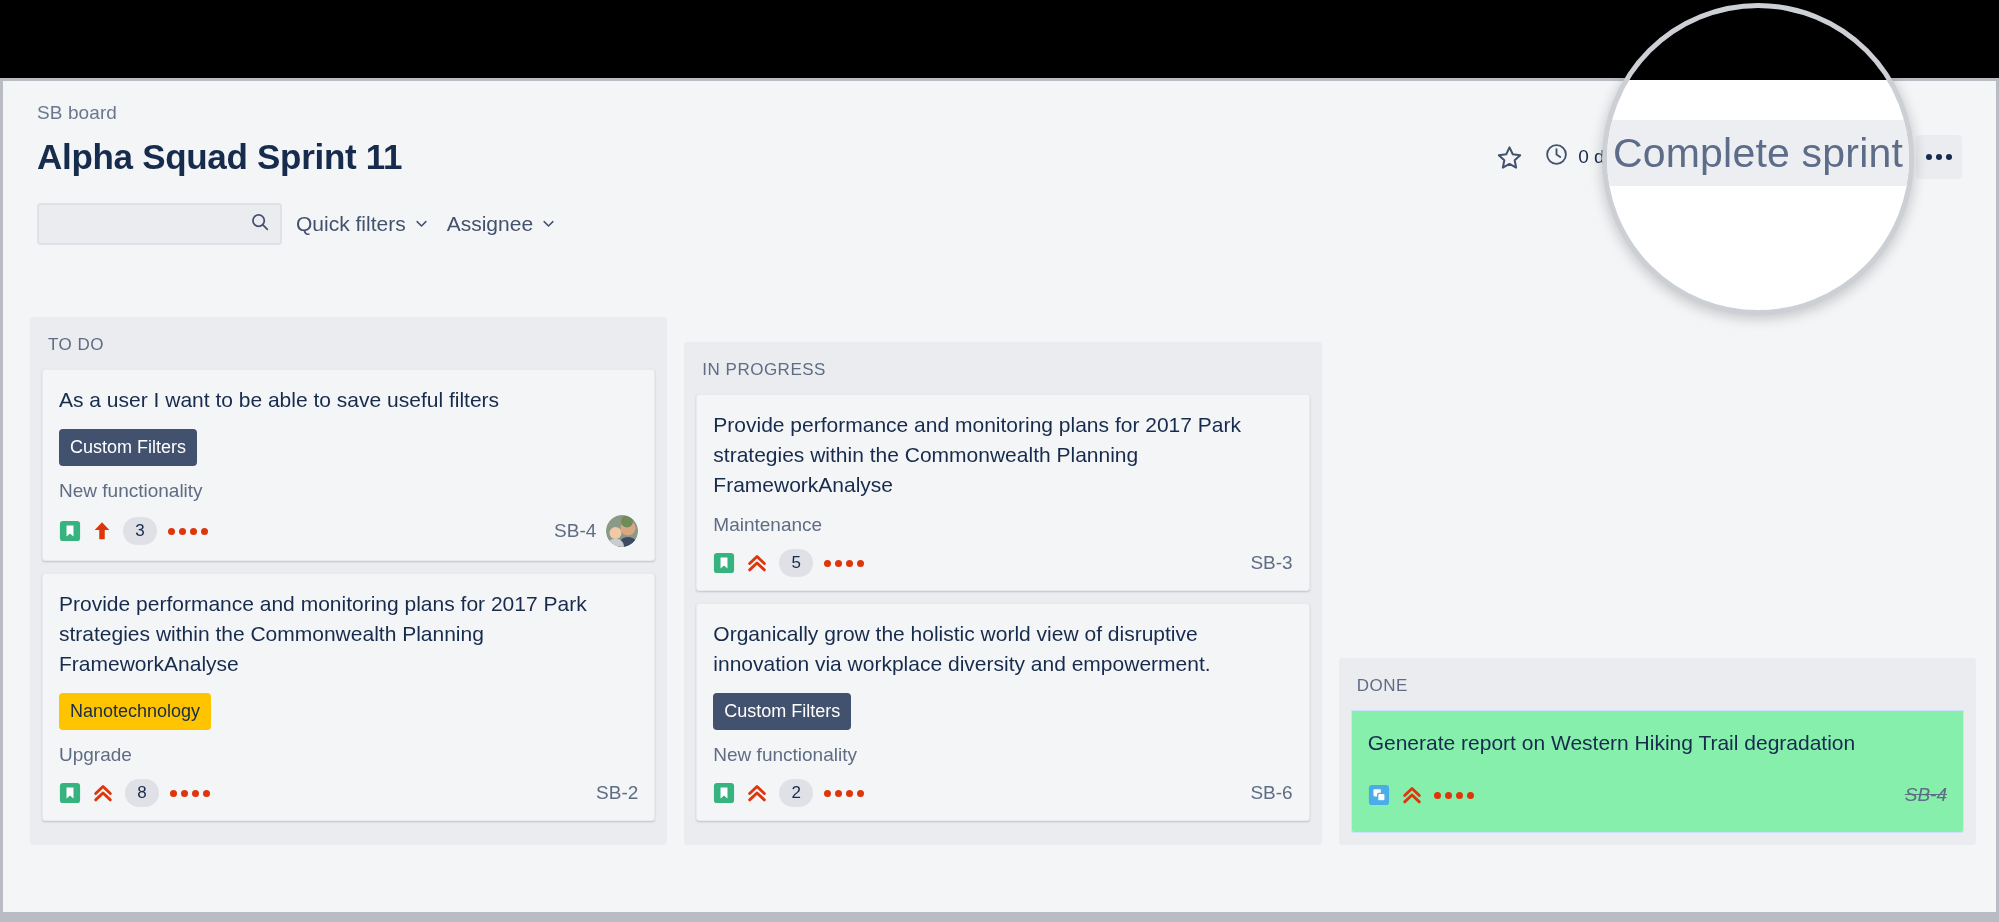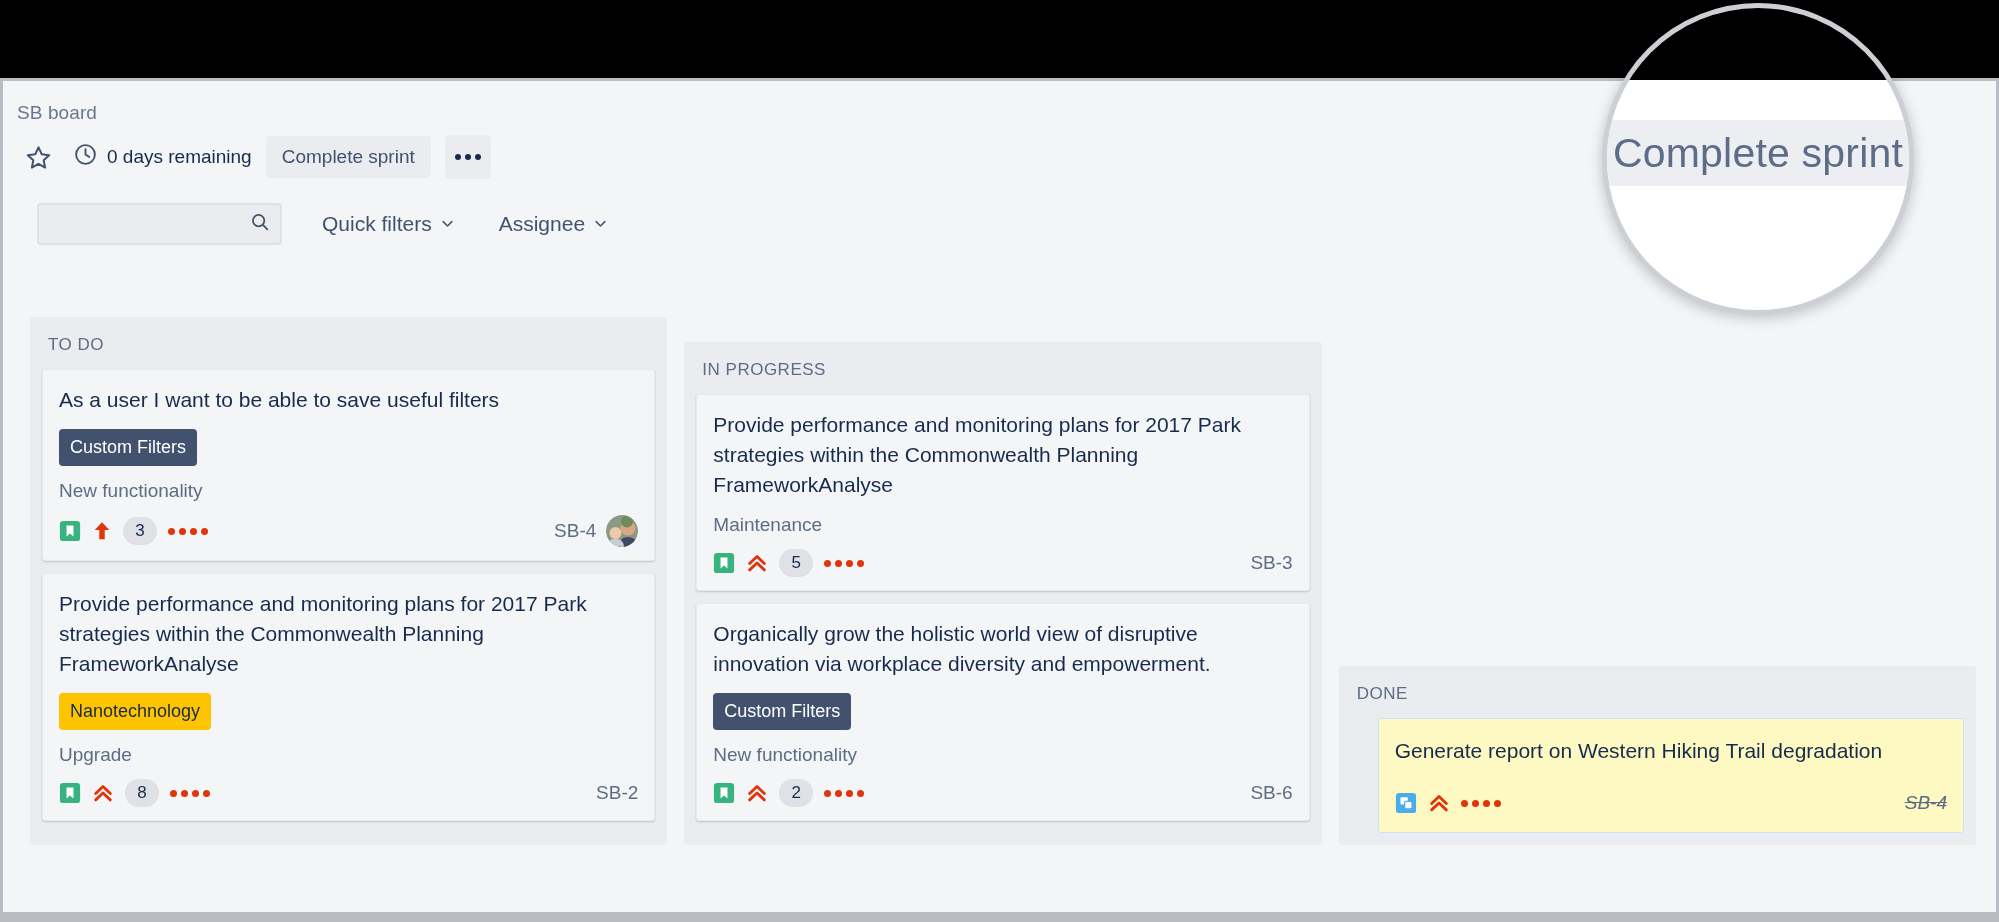--- a/index.html
+++ b/index.html
@@ -26,21 +26,21 @@
     padding: 3px 3px 10px 3px;
   }
   #viewport {
     position: relative;
     width: 100%; height: 100%;
     background: #f4f5f7;
     overflow: hidden;
   }
 
   
-  .board-header { padding: 20px 34px 0 14px; position: relative; }
+  .board-header { padding: 20px 34px 0 34px; position: relative; }
   .breadcrumb {
     font-size: 19px; color: #6b778c; letter-spacing: .1px;
     line-height: 24px;
   }
   .title-row {
     display: flex; align-items: center; justify-content: space-between;
     margin-top: 10px;
   }
   .board-title {
     font-size: 35px; font-weight: bold; color: #172b4d;
@@ -68,21 +68,21 @@
   .more-btn {
     background: #ebecf0; border: none; border-radius: 4px;
     width: 46px; height: 44px;
     display: flex; align-items: center; justify-content: center;
     cursor: pointer; gap: 4px;
   }
   .dot3 { width: 6px; height: 6px; border-radius: 50%; background: #172b4d; }
 
   
   .filter-bar {
-    display: flex; align-items: center; gap: 36px;
+    display: flex; align-items: center; gap: 10px;
     padding: 24px 34px 0 34px;
   }
   .search-wrap {
     position: relative; width: 245px; height: 42px;
   }
   .search-input {
     width: 100%; height: 100%;
     background: #ebecf0;
     border: 2px solid #dfe1e6; border-radius: 4px;
     padding: 0 38px 0 12px;
@@ -178,27 +178,26 @@
   
   .group-header {
     background: #dfe1e6;
     border-radius: 3px 3px 0 0;
     padding: 11px 14px 10px 14px;
     font-size: 18px; color: #172b4d;
     white-space: nowrap; overflow: hidden; text-overflow: ellipsis;
   }
   .group-header .gkey { color: #5e6c84; margin-right: 7px; }
   .card-selected {
-    background: #fef9c3;
+    background: #86efac;
     border: 1px solid #cfe1fd;
     box-shadow: none;
     border-radius: 0 0 3px 3px;
     margin-bottom: 0;
-    padding: 17px 16px 18px 16px;
-    margin-left: 27px;
+    padding: 17px 16px 26px 16px;
   }
   .card-selected .card-title { margin-bottom: 0; }
   .card-selected .card-footer { margin-top: 26px; font-style: italic; }
   .key-struck { text-decoration: line-through; }
 
   
   #magnifier {
     position: absolute;
     left: 1602px; top: 3px;
     width: 312px; height: 312px;
@@ -232,20 +231,21 @@
 
 <div id="screen">
 
   <div id="frame">
     <div id="viewport">
 
       <div class="board-header">
         <div class="breadcrumb">SB board</div>
 
         <div class="title-row">
+          <h1 class="board-title">Alpha Squad Sprint 11</h1>
 
           <div class="header-actions">
 
             <button class="icon-btn">
               <span>
                 <svg width="27" height="27" viewBox="0 0 24 24" fill="none" stroke="#42526e" stroke-width="1.8" stroke-linejoin="round">
                   <polygon points="12,3 14.9,9.1 21.5,9.9 16.6,14.4 17.9,21 12,17.7 6.1,21 7.4,14.4 2.5,9.9 9.1,9.1"></polygon>
                 </svg>
               </span>
             </button>

